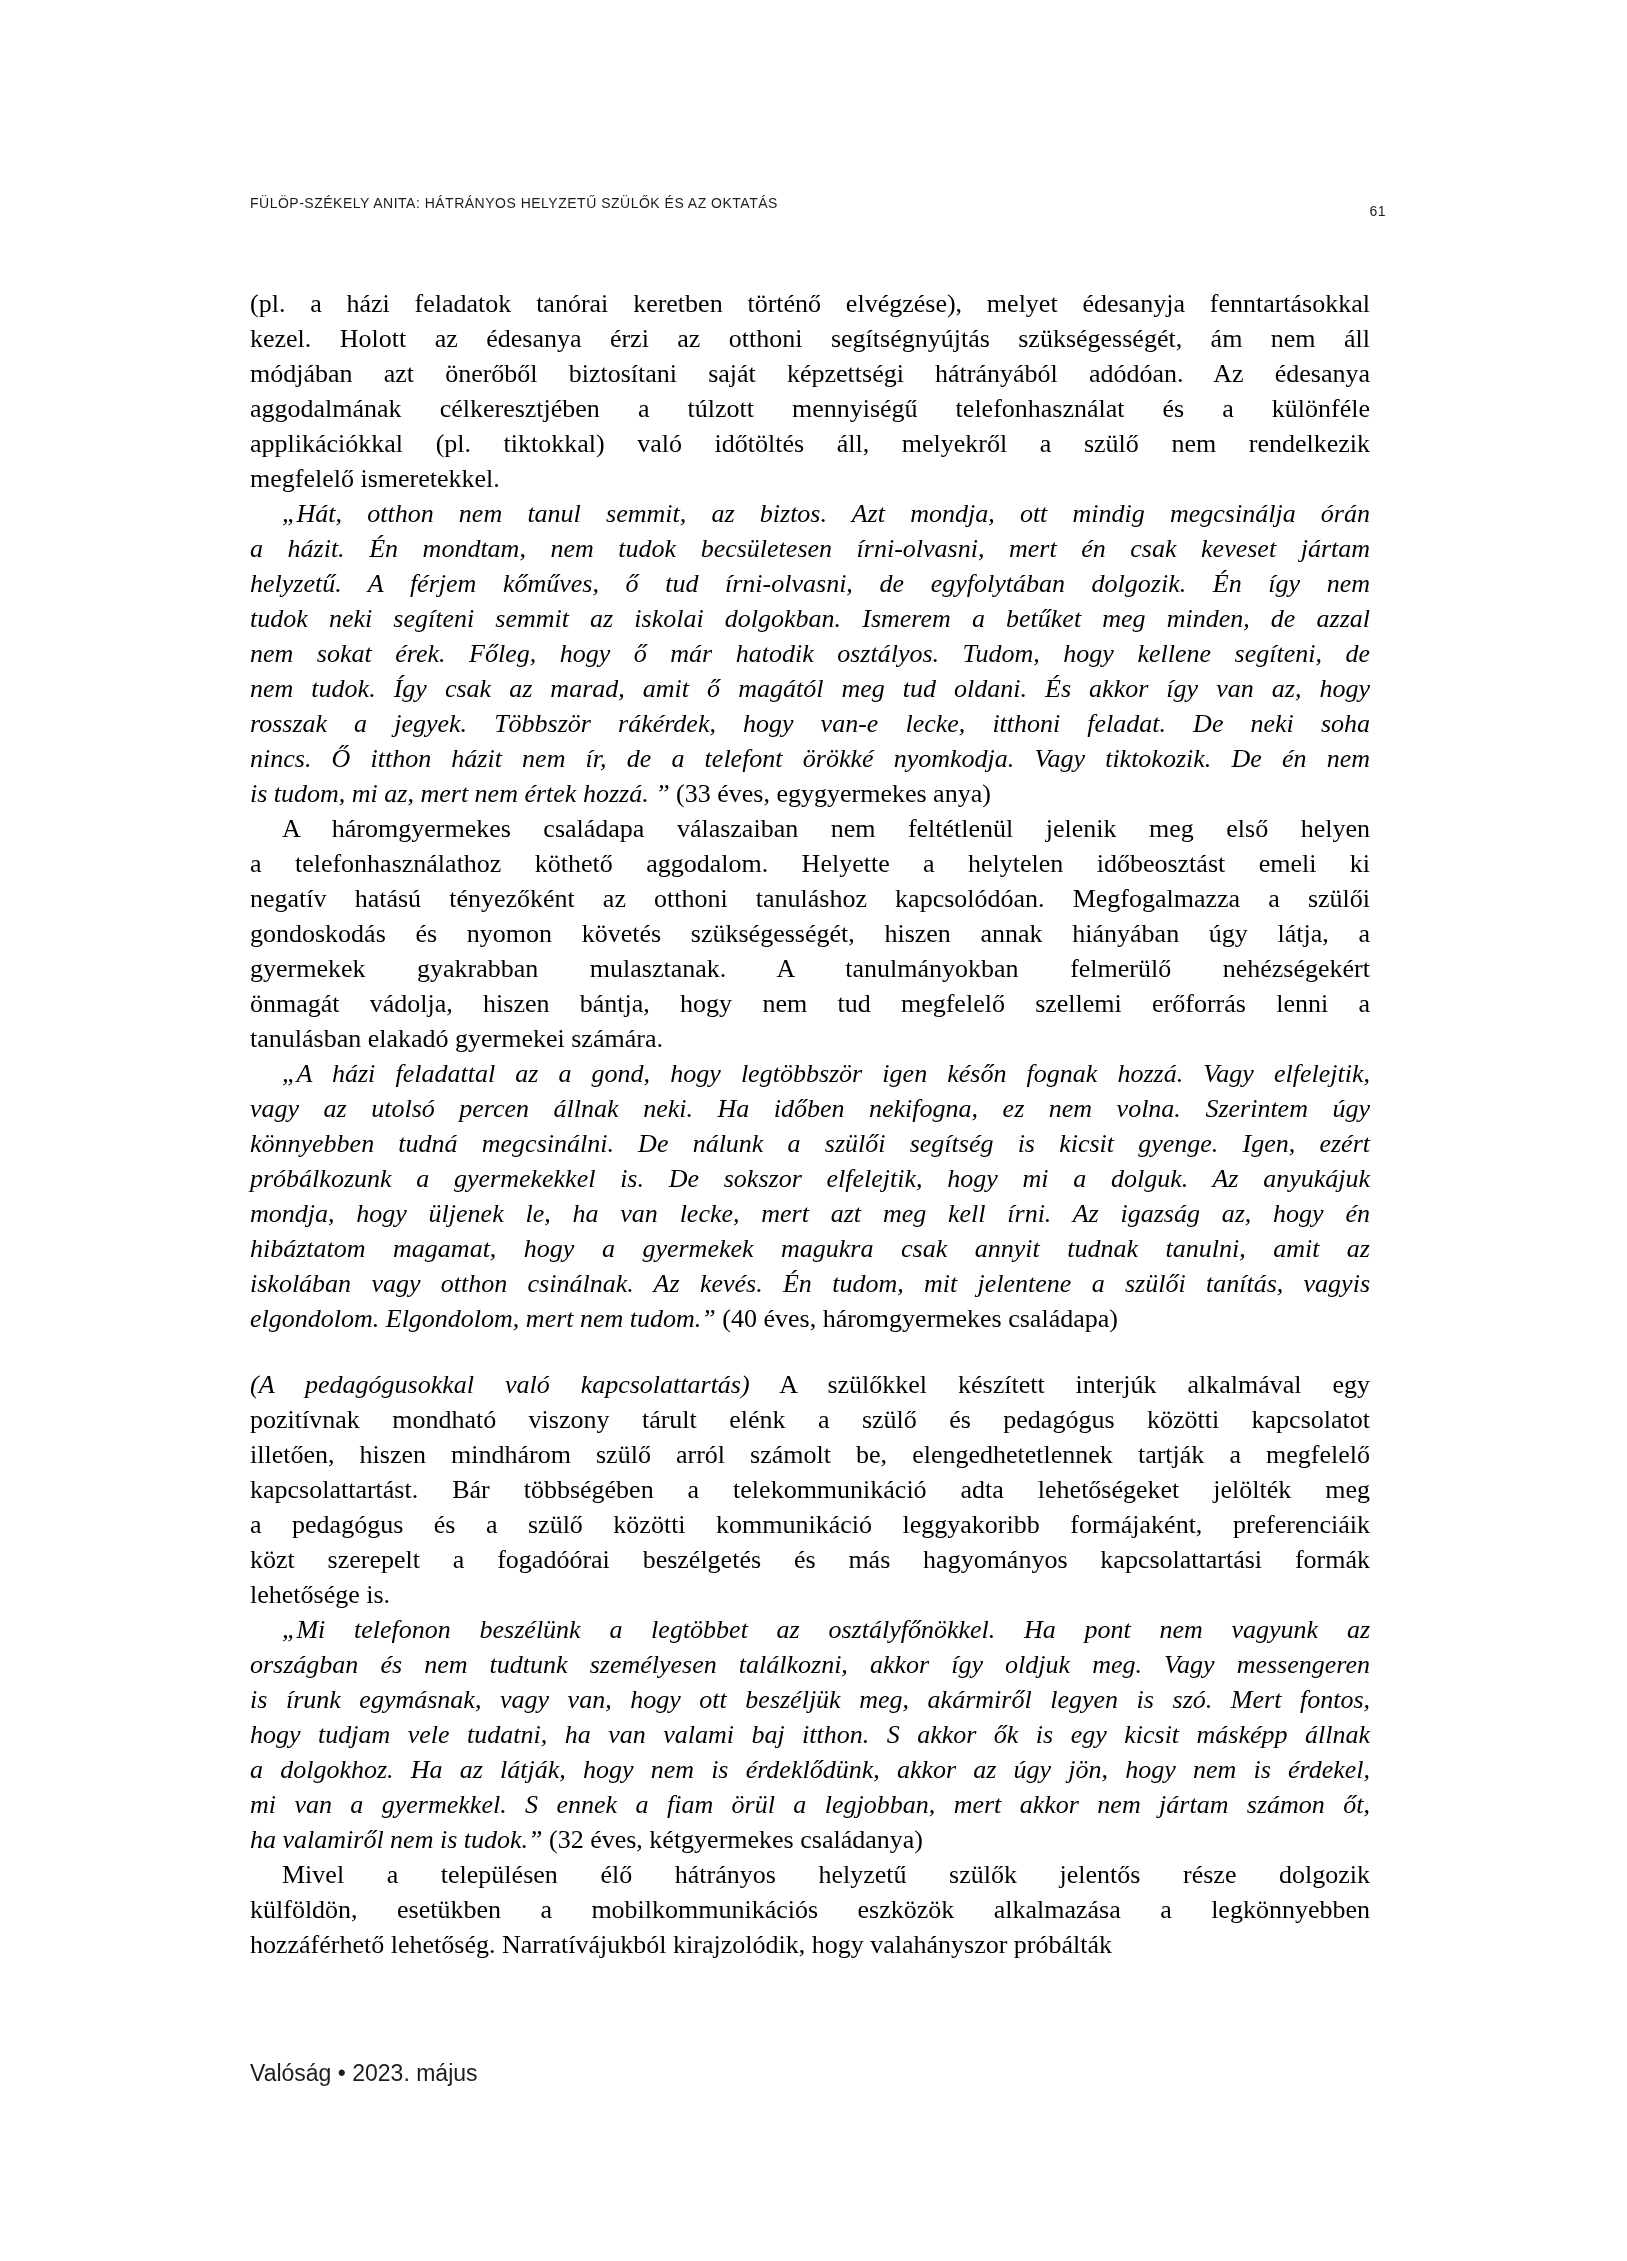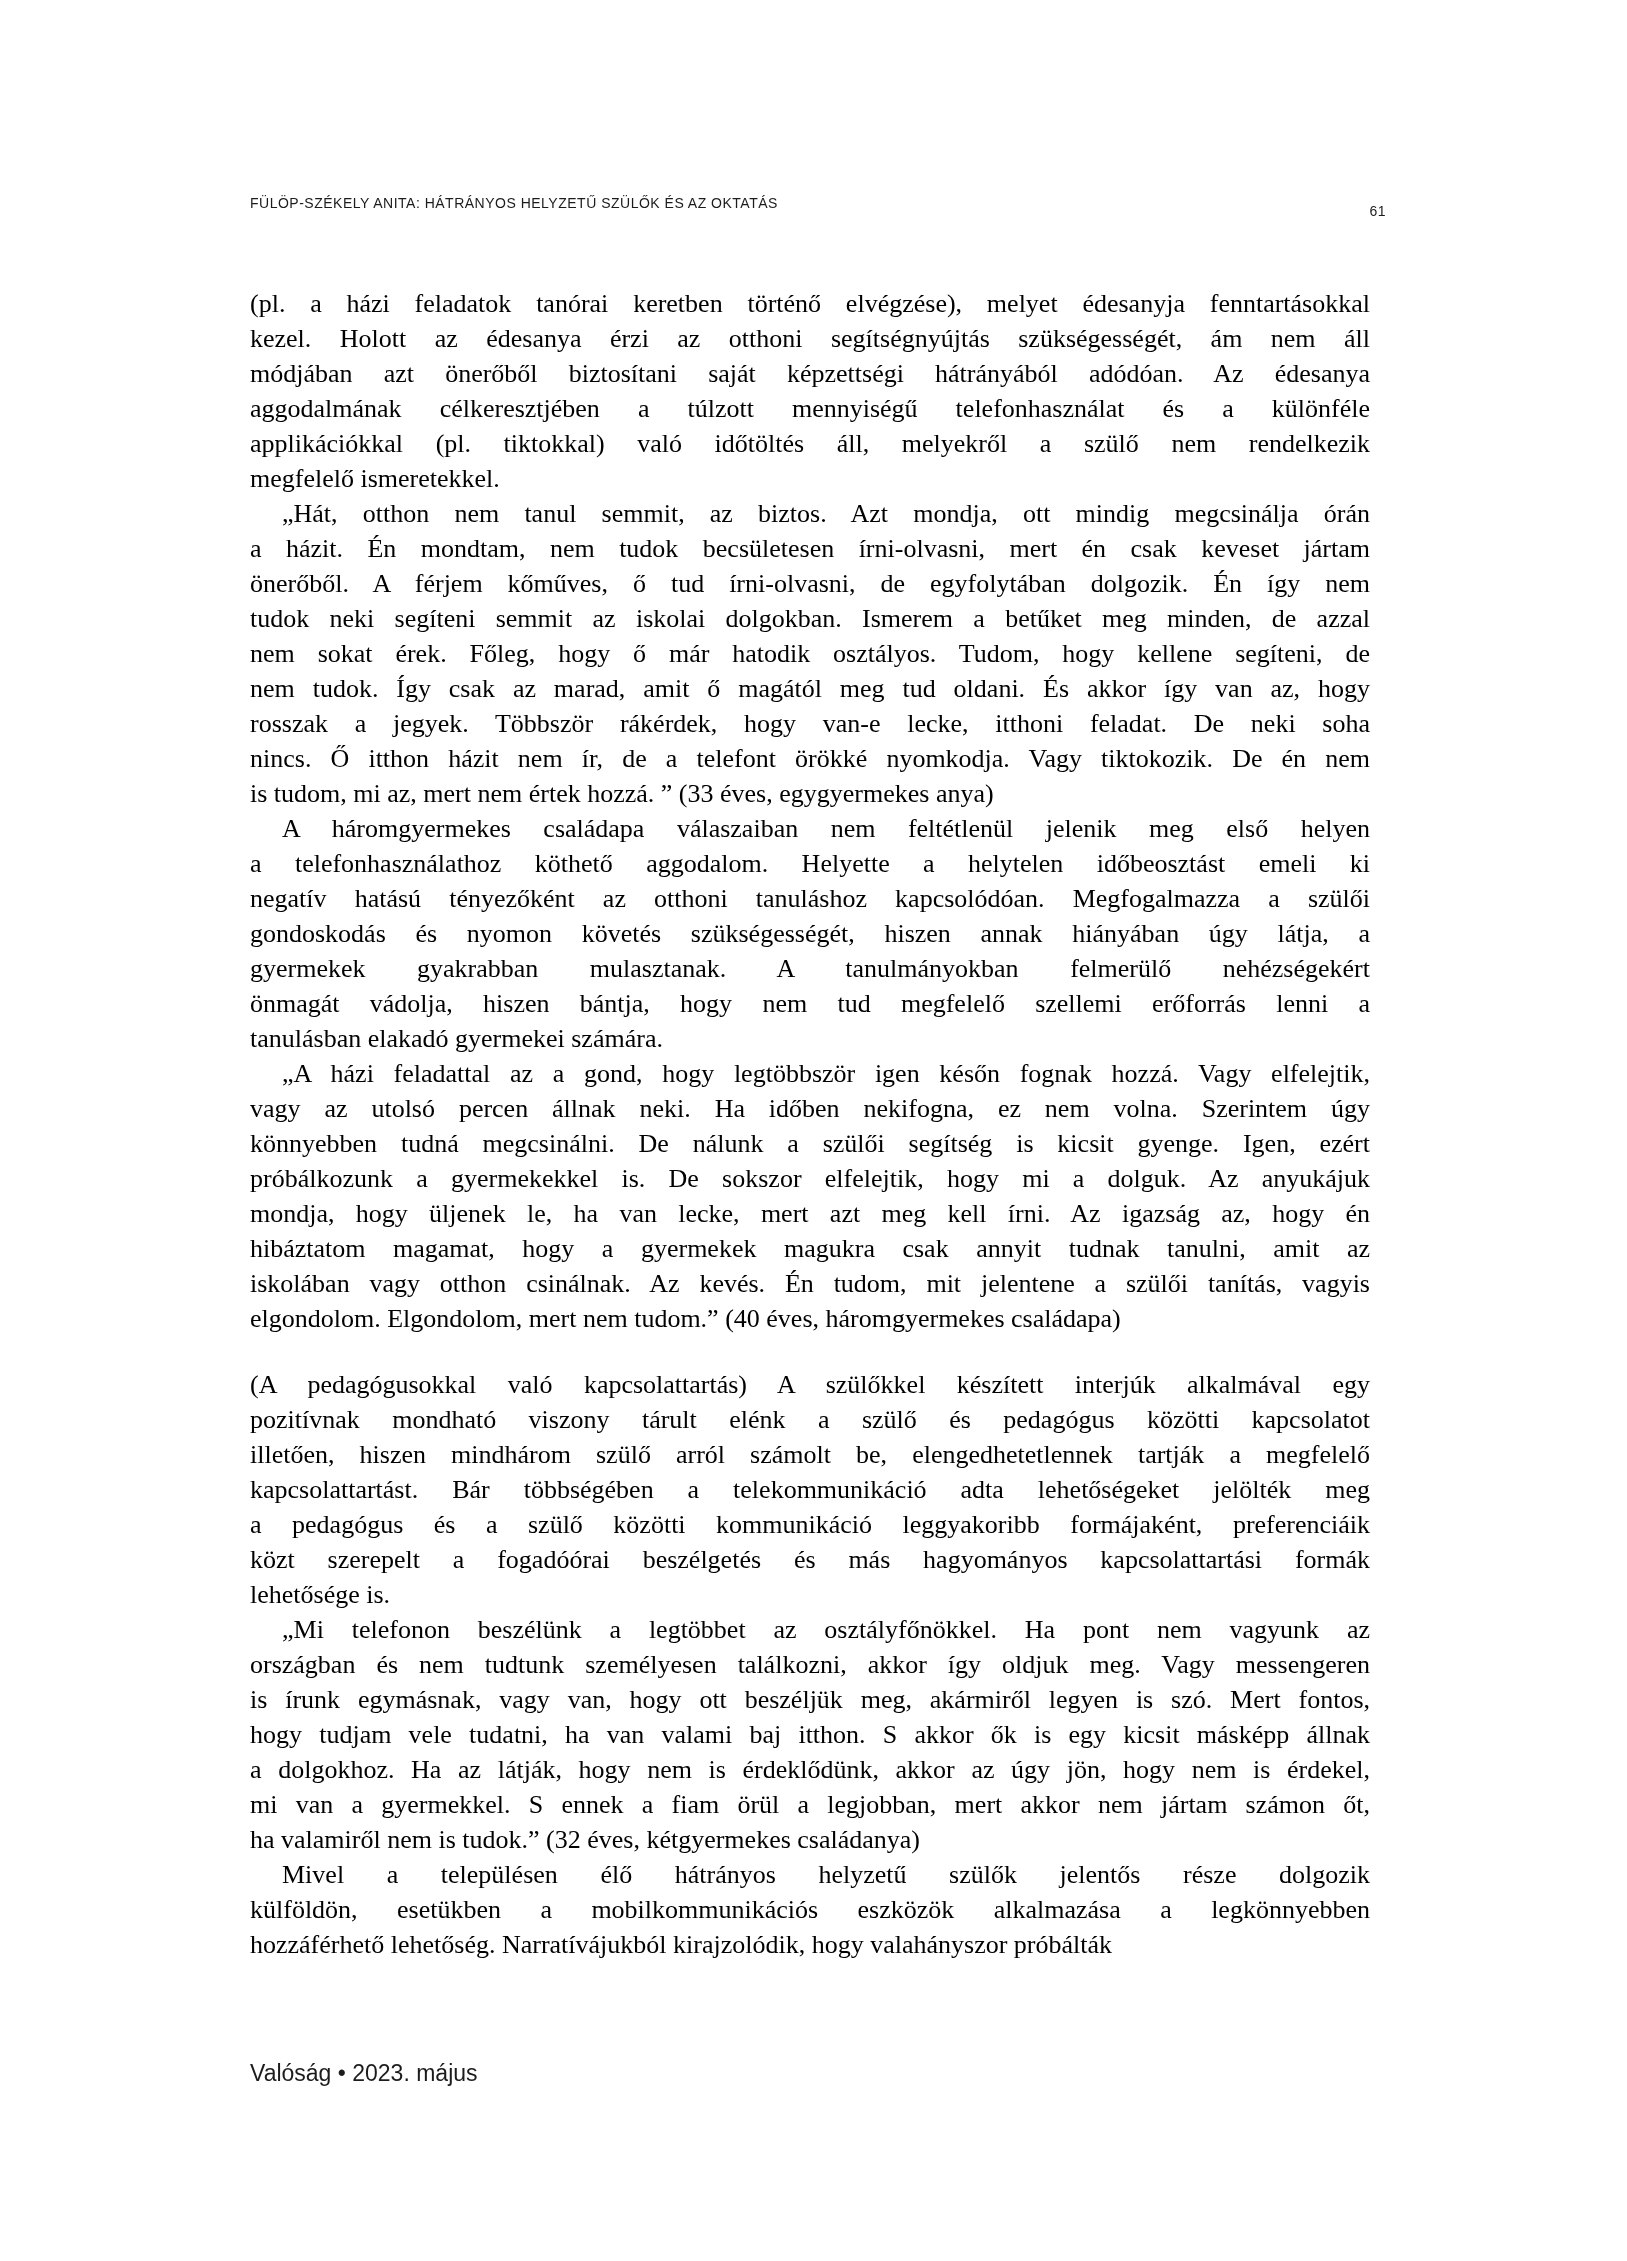--- a/index.html
+++ b/index.html
@@ -13,21 +13,21 @@
   .running-head .pageno { position: absolute; right: 0; top: 8px; }
   .body-text {
     position: absolute; left: 250px; top: 286px; width: 1120px;
     font-family: "Liberation Serif", serif; font-size: 26px; line-height: 35px;
     color: #000000;
   }
   .line { display: block; height: 35px; white-space: nowrap; overflow: visible; text-align: justify; text-align-last: justify; }
   .line.last { text-align-last: left; }
   .line.indent { padding-left: 32px; }
   .gap { display: block; height: 31px; }
-  .it { }
+  .it { font-style: italic; }
   .footer {
     position: absolute; left: 250px; top: 2060px;
     font-family: "Liberation Sans", sans-serif; font-size: 23px; line-height: 26px; color: #1c1c1c;
   }
 </style>
 </head>
 <body>
 
 <div class="running-head">
   <span class="title">FÜLÖP-SZÉKELY ANITA: HÁTRÁNYOS HELYZETŰ SZÜLŐK ÉS AZ OKTATÁS</span>
@@ -39,21 +39,21 @@
       <span class="line"><span>(pl. a házi feladatok tanórai keretben történő elvégzése), melyet édesanyja fenntartásokkal</span></span>
       <span class="line"><span>kezel. Holott az édesanya érzi az otthoni segítségnyújtás szükségességét, ám nem áll</span></span>
       <span class="line"><span>módjában azt önerőből biztosítani saját képzettségi hátrányából adódóan. Az édesanya</span></span>
       <span class="line"><span>aggodalmának célkeresztjében a túlzott mennyiségű telefonhasználat és a különféle</span></span>
       <span class="line"><span>applikációkkal (pl. tiktokkal) való időtöltés áll, melyekről a szülő nem rendelkezik</span></span>
       <span class="line last"><span>megfelelő ismeretekkel.</span></span>
     </div>
     <div class="paragraph quote">
       <span class="line indent"><span class="it">„Hát, otthon nem tanul semmit, az biztos. Azt mondja, ott mindig megcsinálja órán</span></span>
       <span class="line"><span class="it">a házit. Én mondtam, nem tudok becsületesen írni-olvasni, mert én csak keveset jártam</span></span>
-      <span class="line"><span class="it">önerőből. A férjem kőműves, ő tud írni-olvasni, de egyfolytában dolgozik. Én így nem</span></span>
+      <span class="line"><span class="it">helyzetű. A férjem kőműves, ő tud írni-olvasni, de egyfolytában dolgozik. Én így nem</span></span>
       <span class="line"><span class="it">tudok neki segíteni semmit az iskolai dolgokban. Ismerem a betűket meg minden, de azzal</span></span>
       <span class="line"><span class="it">nem sokat érek. Főleg, hogy ő már hatodik osztályos. Tudom, hogy kellene segíteni, de</span></span>
       <span class="line"><span class="it">nem tudok. Így csak az marad, amit ő magától meg tud oldani. És akkor így van az, hogy</span></span>
       <span class="line"><span class="it">rosszak a jegyek. Többször rákérdek, hogy van-e lecke, itthoni feladat. De neki soha</span></span>
       <span class="line"><span class="it">nincs. Ő itthon házit nem ír, de a telefont örökké nyomkodja. Vagy tiktokozik. De én nem</span></span>
       <span class="line last"><span class="it">is tudom, mi az, mert nem értek hozzá. ”</span><span> (33 éves, egygyermekes anya)</span></span>
     </div>
     <div class="paragraph text">
       <span class="line indent"><span>A háromgyermekes családapa válaszaiban nem feltétlenül jelenik meg első helyen</span></span>
       <span class="line"><span>a telefonhasználathoz köthető aggodalom. Helyette a helytelen időbeosztást emeli ki</span></span>

